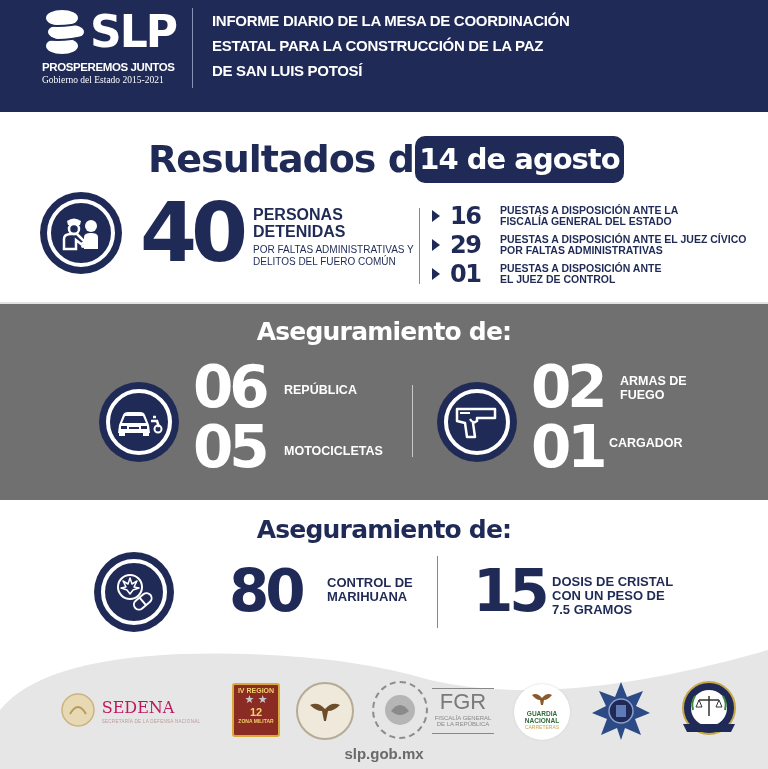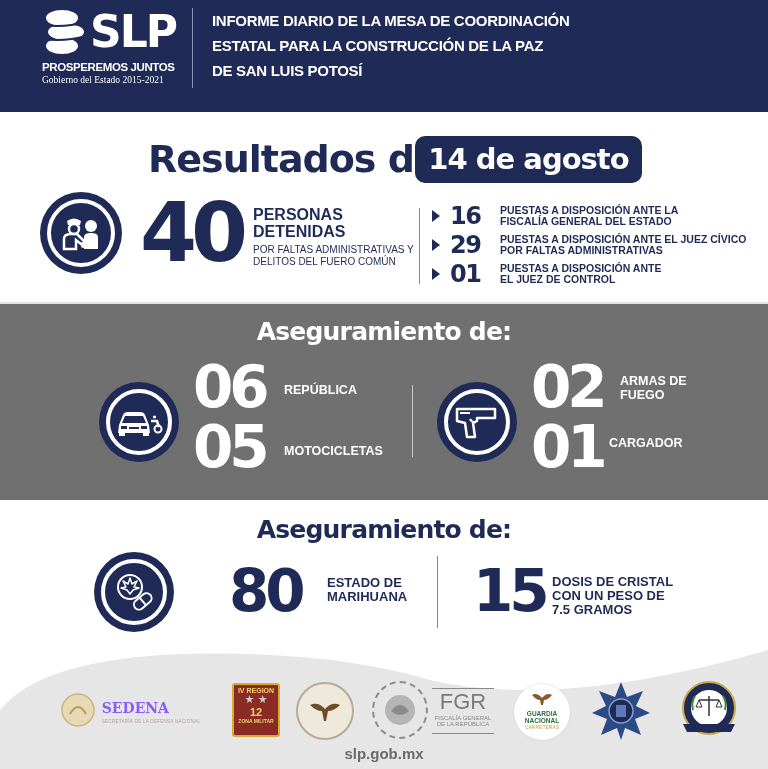--- a/index.html
+++ b/index.html
@@ -11,21 +11,21 @@
   .header { left: 0; top: 0; width: 768px; height: 112px; background: #1f2a56; }
   .logo-mark { left: 40px; top: 8px; width: 48px; height: 48px; }
   .logo-slp { left: 90px; top: 4px; font-family: "DejaVu Sans", sans-serif; font-weight: bold; font-size: 44px; color: #fff; letter-spacing: -2px; line-height: 56px; }
   .logo-tag { left: 42px; top: 61px; font-size: 11.5px; color: #fff; font-weight: bold; letter-spacing: -0.4px; font-family: "Liberation Sans", sans-serif; }
   .logo-sub { left: 42px; top: 75px; font-size: 9.5px; color: #fff; font-family: Liberation Serif, serif; }
   .header-div { left: 192px; top: 8px; width: 1px; height: 80px; background: #8a93b6; }
   .header-title { left: 212px; top: 8px; width: 550px; color: #fff; font-family: "Liberation Sans", sans-serif; font-weight: bold; font-size: 15px; line-height: 25px; letter-spacing: -0.3px; }
 
   
   .res-label { left: 148px; top: 139px; font-family: "DejaVu Sans", sans-serif; font-weight: bold; font-size: 38px; color: #1f2a56; letter-spacing: -1px; line-height: 40px; }
-  .date-pill { left: 415px; top: 136px; width: 227px; height: 47px; background: #1f2a56; border-radius: 10px; color: #fff; font-family: "DejaVu Sans", sans-serif; font-weight: bold; font-size: 29px; letter-spacing: -1px; line-height: 47px; text-align: center; }
+  .date-pill { left: 415px; top: 136px; width: 209px; height: 47px; background: #1f2a56; border-radius: 10px; color: #fff; font-family: "DejaVu Sans", sans-serif; font-weight: bold; font-size: 29px; letter-spacing: -1px; line-height: 47px; text-align: center; }
 
   .icon-circle { border-radius: 50%; background: #1f2a56; display: flex; align-items: center; justify-content: center; }
   .icon-ring { border-radius: 50%; border: 4px solid #fff; display: flex; align-items: center; justify-content: center; }
 
   .big40 { left: 140px; top: 192px; font-family: "DejaVu Sans", sans-serif; font-weight: bold; font-size: 82px; line-height: 82px; letter-spacing: -6px; color: #1f2a56; }
   .pers-l1 { left: 253px; top: 206px; font-family: "Liberation Sans", sans-serif; font-weight: bold; font-size: 16px; line-height: 17px; color: #1f2a56; }
   .pers-sub { left: 253px; top: 244px; font-family: "Liberation Sans", sans-serif; font-size: 10px; line-height: 12px; color: #1f2a56; width: 170px; }
   .vdiv-dark { background: #888; width: 1px; }
 
   .pd-row { left: 432px; display: flex; align-items: center; }
@@ -172,42 +172,42 @@
       <path d="M18 8 L20 14 L25 11 L22 17 L27 18 L21 20 L18 24 L15 20 L9 18 L14 17 L11 11 L16 14 Z" fill="none" stroke="#fff" stroke-width="1.5" stroke-linejoin="round"></path>
       <g transform="rotate(-40 30 32)">
         <rect x="21" y="27" width="20" height="10" rx="5" fill="#1f2a56" stroke="#fff" stroke-width="2"></rect>
         <line x1="31" y1="27" x2="31" y2="37" stroke="#fff" stroke-width="2"></line>
       </g>
     </svg>
   </div>
 </div>
 <div class="abs big-d" style="left:229px;top:562px;">80</div>
 <div class="abs lbl-d" style="left:327px;top:576px;">
-  <div>ESTADO DE</div>
+  <div>CONTROL DE</div>
   <div>MARIHUANA</div>
 </div>
 <div class="abs vdiv-dark" style="left:437px;top:556px;height:72px;"></div>
 <div class="abs big-d" style="left:473px;top:562px;">15</div>
 <div class="abs lbl-d" style="left:552px;top:575px;">
   <div>DOSIS DE CRISTAL</div>
   <div>CON UN PESO DE</div>
   <div>7.5 GRAMOS</div>
 </div>
 
 <svg class="abs footer-wave" viewBox="0 0 768 129" preserveAspectRatio="none">
   <path d="M0 70 Q40 20 180 14 Q330 10 430 40 Q560 70 768 10 L768 129 L0 129 Z" fill="#e6e6e6"></path>
 </svg>
 
 <div class="abs logo" style="left:50px;top:692px;width:160px;height:36px;">
   <svg width="36" height="36" viewBox="0 0 36 36">
     <circle cx="18" cy="18" r="16" fill="#e8d9b5" stroke="#c9b47e" stroke-width="1.5"></circle>
     <path d="M10 22 Q18 8 26 22" stroke="#b89a5a" stroke-width="2" fill="none"></path>
   </svg>
   <div style="margin-left:6px;">
-    <div style="font-family:'DejaVu Serif',serif;font-weight:bold;font-size:14px;color:#8b5cf6;line-height:22px;">SEDENA</div>
+    <div style="font-family:'DejaVu Serif',serif;font-weight:normal;font-size:16px;color:#be185d;line-height:22px;">SEDENA</div>
     <div style="font-family:'Liberation Sans',sans-serif;font-size:4.5px;color:#b89a9a;letter-spacing:0.3px;">SECRETARÍA DE LA DEFENSA NACIONAL</div>
   </div>
 </div>
 
 <div class="abs" style="left:232px;top:683px;width:48px;height:54px;background:#8a2b24;border:2px solid #d9a93a;border-radius:3px;">
   <div style="font-family:'Liberation Sans',sans-serif;font-weight:bold;font-size:7px;color:#f1d36a;text-align:center;margin-top:2px;">IV REGION</div>
   <div style="color:#c7c7c7;font-size:11px;text-align:center;line-height:12px;">★ ★</div>
   <div style="font-family:'Liberation Sans',sans-serif;font-weight:bold;font-size:11px;color:#f1d36a;text-align:center;line-height:12px;">12</div>
   <div style="font-family:'Liberation Sans',sans-serif;font-weight:bold;font-size:5px;color:#f1d36a;text-align:center;">ZONA MILITAR</div>
 </div>

